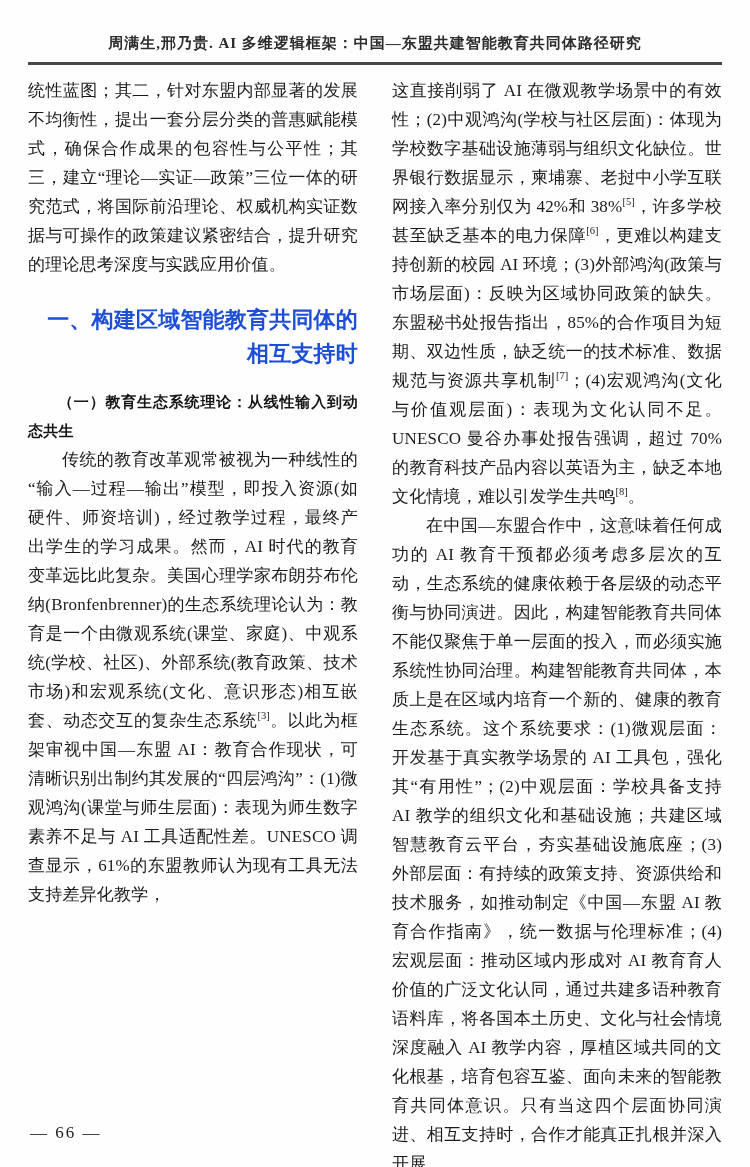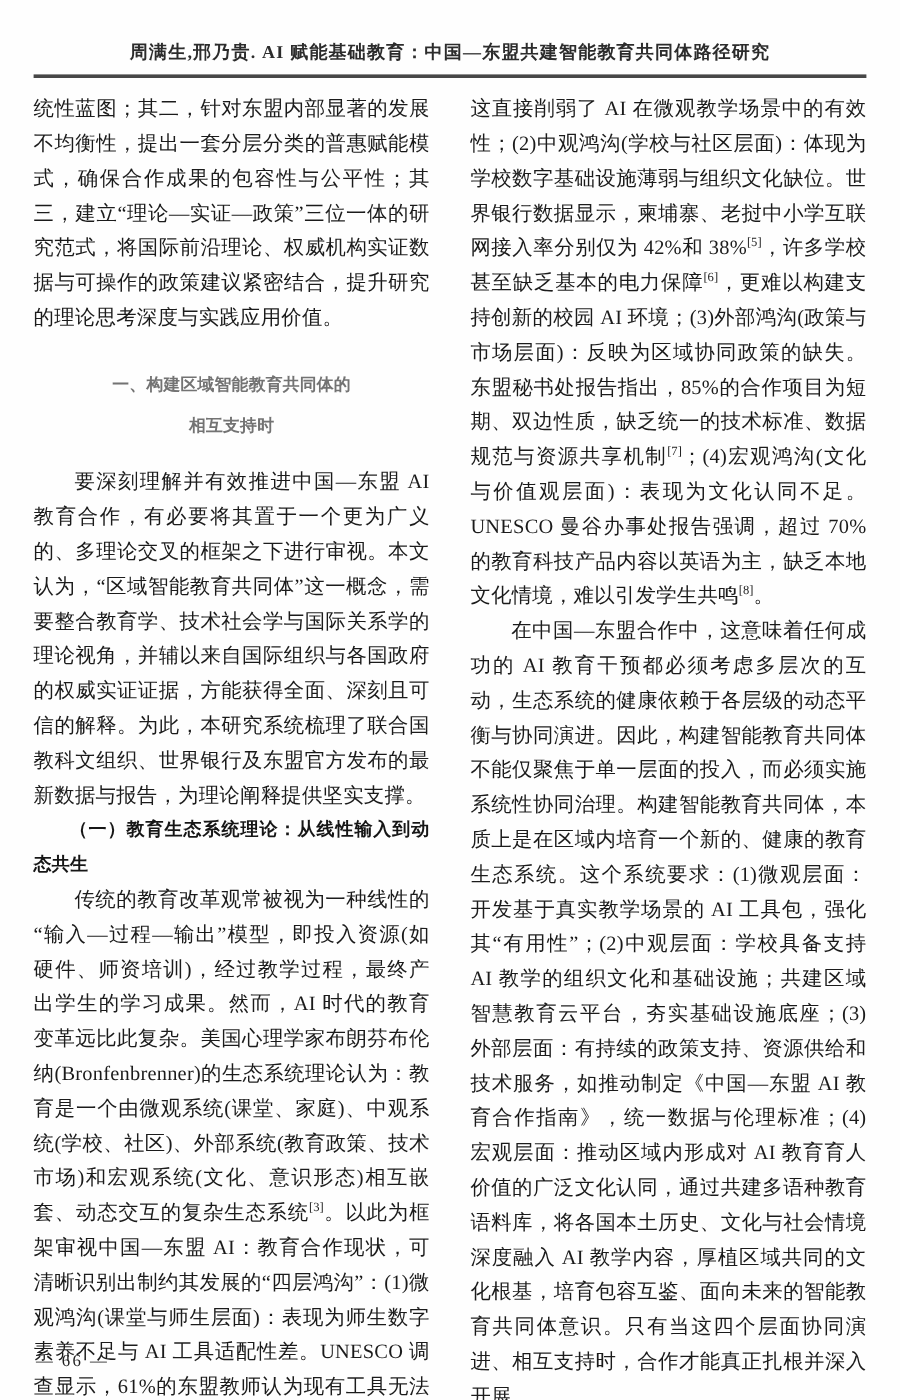--- a/index.html
+++ b/index.html
@@ -38,70 +38,69 @@
     font-size: 17px;
     line-height: 29px;
     text-align: justify;
     letter-spacing: 0.2px;
   }
   .para { margin: 0; text-indent: 2em; }
   .para.no-indent { text-indent: 0; }
   .section-heading {
     font-family: "Liberation Sans", "DejaVu Sans", sans-serif;
     font-weight: bold;
-    font-size: 14px;
+    font-size: 22px;
     line-height: 34px;
-    text-align: center;
+    text-align: right;
     margin: 24px 0 16px 0;
-    color: #737373;
+    color: #1d4ed8;
   }
   .subsection-heading {
     font-family: "Liberation Sans", "DejaVu Sans", sans-serif;
     font-weight: bold;
     font-size: 15px;
     line-height: 29px;
     text-indent: 2em;
     margin: 0;
     color: #161616;
   }
   sup {
     font-size: 10.5px;
     line-height: 0;
     vertical-align: super;
     letter-spacing: 0;
   }
   .page-number {
     position: absolute;
     left: 30px;
     bottom: 24px;
-    font-size: 14px;
+    font-size: 17px;
     letter-spacing: 2px;
     color: #222;
   }
 </style>
 </head>
 <body>
 
 <div class="page">
 
-  <div class="running-head">周满生,邢乃贵. AI 赋能基础教育：中国—东盟共建智能教育共同体路径研究</div>
+  <div class="running-head">周满生,邢乃贵. AI 多维逻辑框架：中国—东盟共建智能教育共同体路径研究</div>
 
   <div class="head-rule"></div>
 
   <div class="columns">
 
     <div class="col">
       <p class="para no-indent">统性蓝图；其二，针对东盟内部显著的发展不均衡性，提出一套分层分类的普惠赋能模式，确保合作成果的包容性与公平性；其三，建立“理论—实证—政策”三位一体的研究范式，将国际前沿理论、权威机构实证数据与可操作的政策建议紧密结合，提升研究的理论思考深度与实践应用价值。</p>
 
       <div class="section-heading">
         <span style="display:block">一、构建区域智能教育共同体的</span>
         <span style="display:block">相互支持时</span>
       </div>
 
-      <p class="para">要深刻理解并有效推进中国—东盟 AI 教育合作，有必要将其置于一个更为广义的、多理论交叉的框架之下进行审视。本文认为，“区域智能教育共同体”这一概念，需要整合教育学、技术社会学与国际关系学的理论视角，并辅以来自国际组织与各国政府的权威实证证据，方能获得全面、深刻且可信的解释。为此，本研究系统梳理了联合国教科文组织、世界银行及东盟官方发布的最新数据与报告，为理论阐释提供坚实支撑。</p>
 
       <p class="subsection-heading">（一）教育生态系统理论：从线性输入到动态共生</p>
 
       <p class="para">传统的教育改革观常被视为一种线性的“输入—过程—输出”模型，即投入资源(如硬件、师资培训)，经过教学过程，最终产出学生的学习成果。然而，AI 时代的教育变革远比此复杂。美国心理学家布朗芬布伦纳(Bronfenbrenner)的生态系统理论认为：教育是一个由微观系统(课堂、家庭)、中观系统(学校、社区)、外部系统(教育政策、技术市场)和宏观系统(文化、意识形态)相互嵌套、动态交互的复杂生态系统<sup>[3]</sup>。以此为框架审视中国—东盟 AI：教育合作现状，可清晰识别出制约其发展的“四层鸿沟”：(1)微观鸿沟(课堂与师生层面)：表现为师生数字素养不足与 AI 工具适配性差。UNESCO 调查显示，61%的东盟教师认为现有工具无法支持差异化教学，</p>
     </div>
 
     <div class="col">
       <p class="para no-indent">这直接削弱了 AI 在微观教学场景中的有效性；(2)中观鸿沟(学校与社区层面)：体现为学校数字基础设施薄弱与组织文化缺位。世界银行数据显示，柬埔寨、老挝中小学互联网接入率分别仅为 42%和 38%<sup>[5]</sup>，许多学校甚至缺乏基本的电力保障<sup>[6]</sup>，更难以构建支持创新的校园 AI 环境；(3)外部鸿沟(政策与市场层面)：反映为区域协同政策的缺失。东盟秘书处报告指出，85%的合作项目为短期、双边性质，缺乏统一的技术标准、数据规范与资源共享机制<sup>[7]</sup>；(4)宏观鸿沟(文化与价值观层面)：表现为文化认同不足。UNESCO 曼谷办事处报告强调，超过 70%的教育科技产品内容以英语为主，缺乏本地文化情境，难以引发学生共鸣<sup>[8]</sup>。</p>
 
       <p class="para">在中国—东盟合作中，这意味着任何成功的 AI 教育干预都必须考虑多层次的互动，生态系统的健康依赖于各层级的动态平衡与协同演进。因此，构建智能教育共同体不能仅聚焦于单一层面的投入，而必须实施系统性协同治理。构建智能教育共同体，本质上是在区域内培育一个新的、健康的教育生态系统。这个系统要求：(1)微观层面：开发基于真实教学场景的 AI 工具包，强化其“有用性”；(2)中观层面：学校具备支持 AI 教学的组织文化和基础设施；共建区域智慧教育云平台，夯实基础设施底座；(3)外部层面：有持续的政策支持、资源供给和技术服务，如推动制定《中国—东盟 AI 教育合作指南》，统一数据与伦理标准；(4)宏观层面：推动区域内形成对 AI 教育育人价值的广泛文化认同，通过共建多语种教育语料库，将各国本土历史、文化与社会情境深度融入 AI 教学内容，厚植区域共同的文化根基，培育包容互鉴、面向未来的智能教育共同体意识。只有当这四个层面协同演进、相互支持时，合作才能真正扎根并深入开展。</p>

